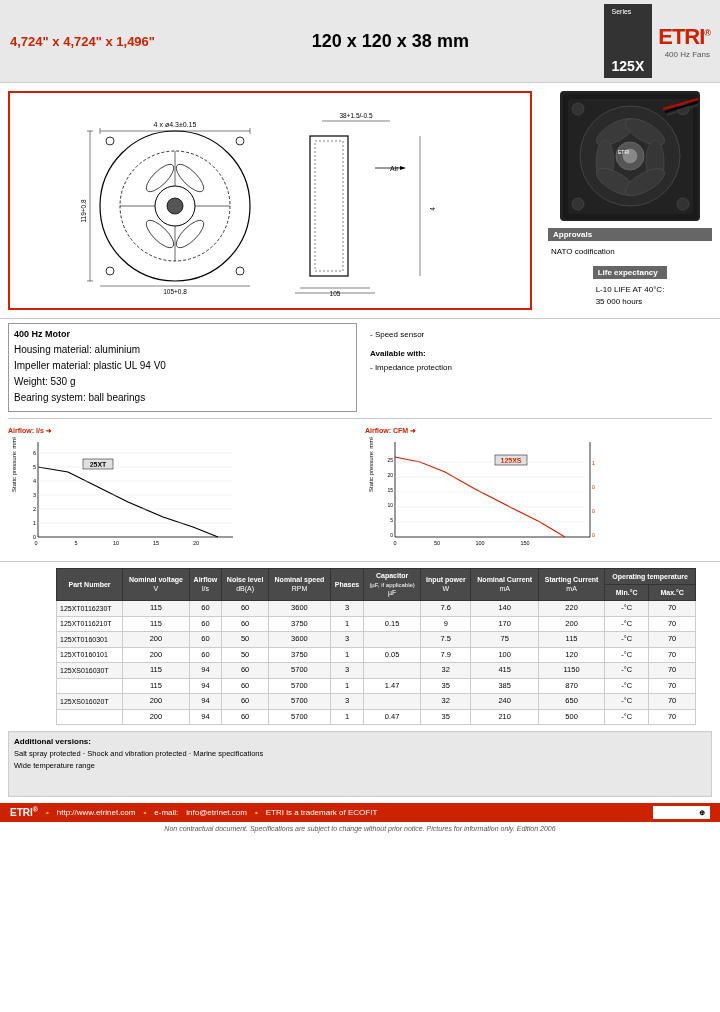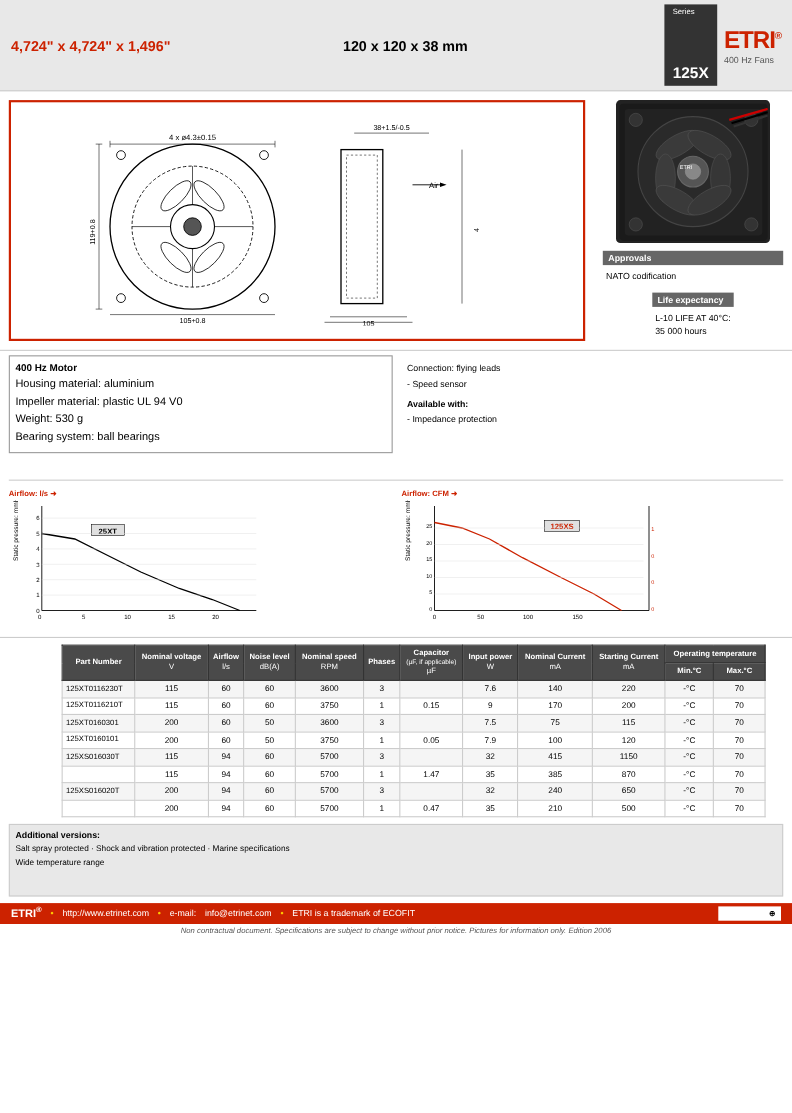--- a/index.html
+++ b/index.html
@@ -20,21 +20,21 @@
       padding: 4px 10px;
       border-bottom: 1px solid #ccc;
     }
     .header-dims {
       font-size: 13px;
       font-weight: bold;
       color: #cc2200;
       flex: 1;
     }
     .header-mm {
-      font-size: 13px;
+      font-size: 18px;
       font-weight: bold;
       color: #000;
       margin-left: 10px;
       flex: 1;
     }
     .header-series-box {
       background: #333;
       color: #fff;
       padding: 3px 8px;
       font-size: 10px;
@@ -228,21 +228,21 @@
 </head>
 <body>
 
 <div class="header">
   <span class="header-dims">4,724" x 4,724" x 1,496"</span>
   <span class="header-mm">120 x 120 x 38 mm</span>
   <div class="header-series-box">
     <span class="series-label">Series</span>
     <span class="series-name">125X</span>
   </div>
-  <div style="display:flex;flex-direction:column;align-items:flex-start;">
+  <div style="display:flex;flex-direction:column;align-items:flex-end;">
     <div class="etri-logo">
       <span>ETRI</span><sup>®</sup>
     </div>
     <div class="hz-fans">400 Hz Fans</div>
   </div>
 </div>
 
 <div class="top-section">
 
   <div class="diagram-area">
@@ -340,30 +340,29 @@
 
     <div class="life-box">
       <div class="section-header">Life expectancy</div>
       <div class="section-content">
         L-10 LIFE AT 40°C:<br>35 000 hours
       </div>
     </div>
   </div>
 </div>
 
-<div style="display:flex; margin: 4px 8px; gap: 8px; border-bottom: 1px solid #ccc; padding-bottom: 24px;">
+<div style="display:flex; margin: 4px 8px; gap: 8px; border-bottom: 1px solid #ccc; padding-bottom: 6px;">
   <div class="motor-specs" style="flex:1;">
     <div class="spec-title">400 Hz Motor</div>
     <p>Housing material: aluminium</p>
     <p>Impeller material: plastic UL 94 V0</p>
     <p>Weight: 530 g</p>
     <p>Bearing system: ball bearings</p>
   </div>
   <div class="connection-specs" style="flex:1; padding:5px;">
-    <p>Connection: flying leads</p>
     <p>- Speed sensor</p>
     <p style="margin-top:4px;"><strong>Available with:</strong></p>
     <p>- Impedance protection</p>
   </div>
 </div>
 
 <div class="charts-section">
 
   <div class="chart-container">
     <div style="display:flex; align-items:center; margin-bottom:2px;">

